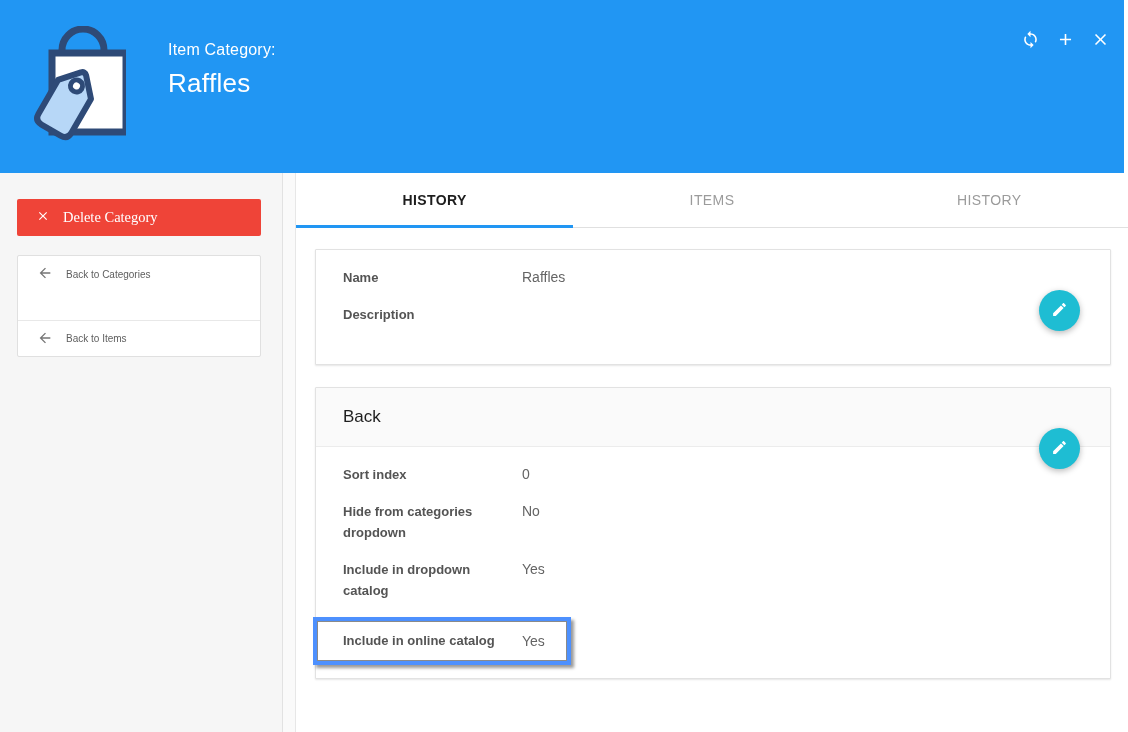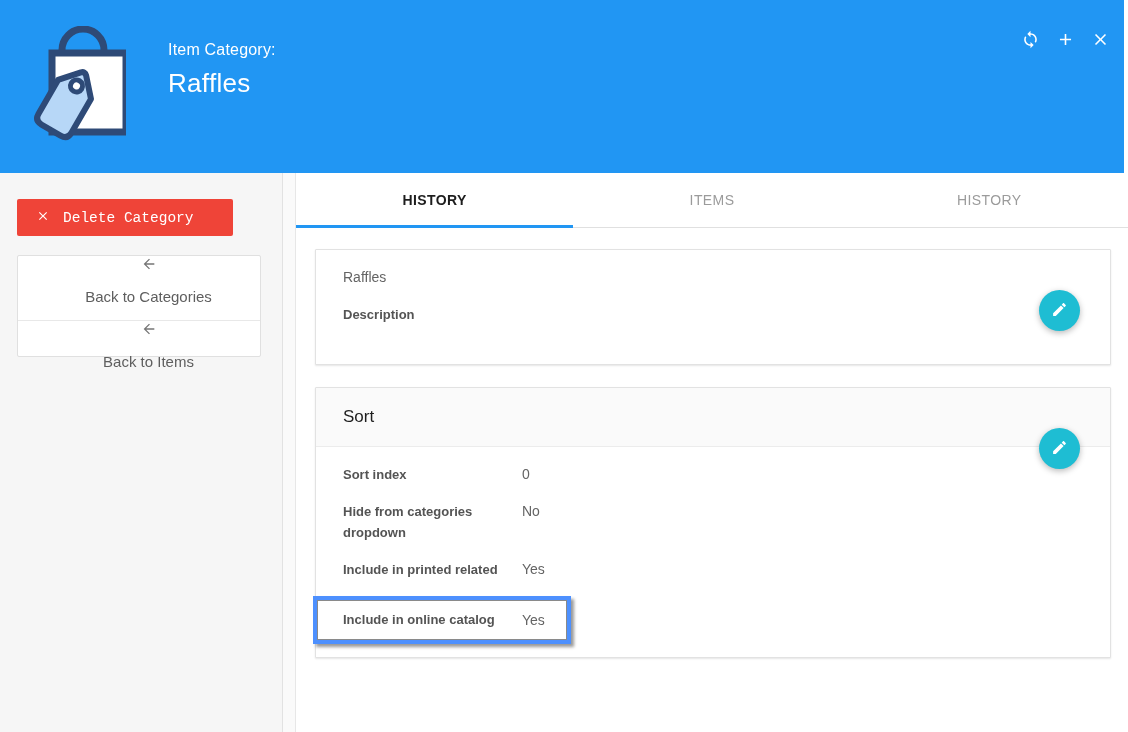--- a/index.html
+++ b/index.html
@@ -20,26 +20,26 @@
   .icon-btn { width:24px; height:24px; background:transparent; border:none; padding:0;
               display:flex; align-items:center; justify-content:center; cursor:pointer; }
 
   
   .layout { position:absolute; top:173px; left:0; width:1128px; height:559px; display:flex; }
   .sidebar { width:283px; background:#f6f6f6; border-right:1px solid #e2e2e2; }
   .gutter  { width:13px; background:#fafafa; border-right:1px solid #e7e7e7; }
   .main    { flex:1; background:#ffffff; }
 
   
-  .delete-btn { margin:26px 0 0 17px; width:216px; height:37px; background:#EF4438; color:#fff;
+  .delete-btn { margin:26px 0 0 17px; width:244px; height:37px; background:#EF4438; color:#fff;
                 border:none; border-radius:2px; display:flex; align-items:center; gap:13px;
-                padding:0 0 0 19px; font-size:14.5px; font-family:Liberation Mono, monospace; cursor:pointer; }
+                padding:0 0 0 19px; font-size:14.5px; font-family:Liberation Serif, serif; cursor:pointer; }
   .nav-box { margin:19px 0 0 17px; width:244px; background:#fff; border:1px solid #e0e0e0; border-radius:2px; }
   .nav-item { height:36px; display:flex; align-items:center; gap:13px; padding-left:19px;
-              font-size:15px; color:#5e5e5e; cursor:pointer;flex-direction:column; }
+              font-size:10px; color:#5e5e5e; cursor:pointer; }
   .nav-item + .nav-item { border-top:1px solid #e8e8e8;margin-top:28px; }
 
   
   .tabs { height:55px; display:flex; border-bottom:1px solid #e0e0e0; }
   .tab { flex:1; display:flex; align-items:center; justify-content:center; font-size:14px;
          letter-spacing:0.4px; color:#9b9b9b; position:relative; cursor:pointer; }
   .tab.active { color:#1d1d1d; font-weight:bold; }
   .tab.active::after { content:""; position:absolute; left:0; right:0; bottom:-1px; height:3px; background:#2196F3; }
 
   
@@ -159,48 +159,49 @@
       <div class="card">
         <button class="fab" aria-label="edit">
           <span>
             <svg width="17" height="17" viewBox="0 0 24 24" fill="#ffffff">
               <path d="M3 17.25V21h3.75L17.81 9.94l-3.75-3.75L3 17.25zM20.71 7.04c.39-.39.39-1.02 0-1.41l-2.34-2.34c-.39-.39-1.02-.39-1.41 0l-1.83 1.83 3.75 3.75 1.83-1.83z"></path>
             </svg>
           </span>
         </button>
         <div class="card-body">
           <div class="row">
+            <div class="row-label">Name</div>
             <div class="row-value">Raffles</div>
           </div>
           <div class="row">
             <div class="row-label">Description</div>
           </div>
         </div>
       </div>
 
       <div class="card usage-card">
-        <div class="card-header">Sort</div>
+        <div class="card-header">Back</div>
         <button class="fab" aria-label="edit">
           <span>
             <svg width="17" height="17" viewBox="0 0 24 24" fill="#ffffff">
               <path d="M3 17.25V21h3.75L17.81 9.94l-3.75-3.75L3 17.25zM20.71 7.04c.39-.39.39-1.02 0-1.41l-2.34-2.34c-.39-.39-1.02-.39-1.41 0l-1.83 1.83 3.75 3.75 1.83-1.83z"></path>
             </svg>
           </span>
         </button>
         <div class="card-body">
           <div class="row">
             <div class="row-label">Sort index</div>
             <div class="row-value">0</div>
           </div>
           <div class="row">
             <div class="row-label">Hide from categories dropdown</div>
             <div class="row-value">No</div>
           </div>
           <div class="row">
-            <div class="row-label">Include in printed related</div>
+            <div class="row-label">Include in dropdown catalog</div>
             <div class="row-value">Yes</div>
           </div>
           <div class="highlight-box">
             <div class="row-label">Include in online catalog</div>
             <div class="row-value">Yes</div>
           </div>
         </div>
       </div>
 
     </div>

